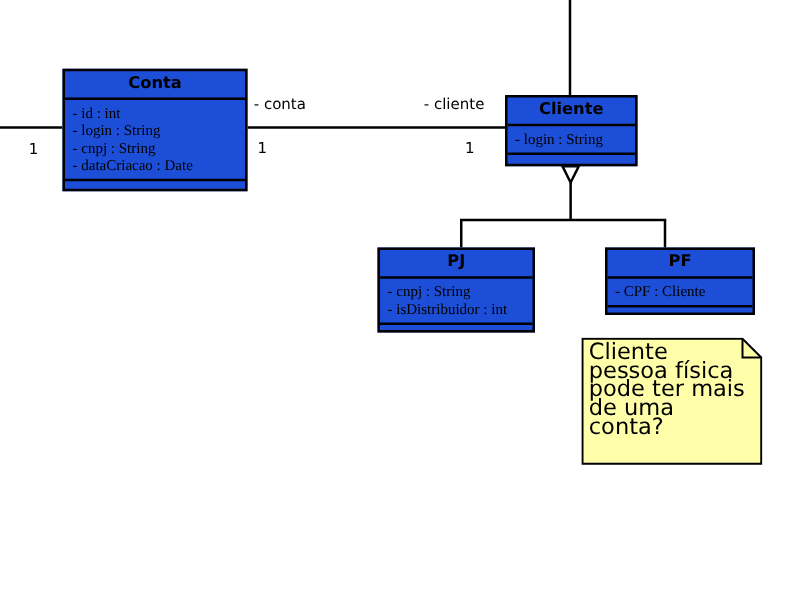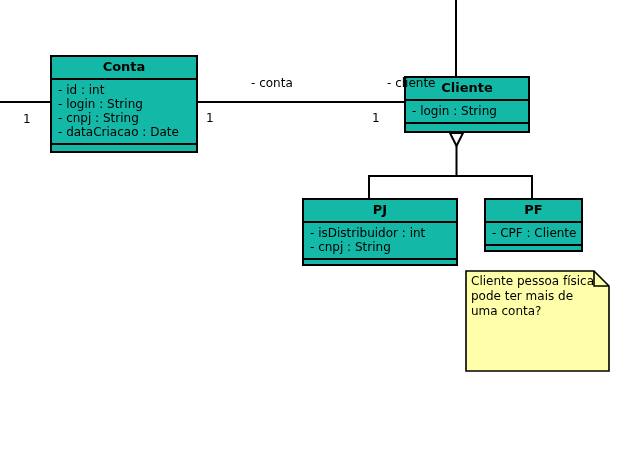--- a/index.html
+++ b/index.html
@@ -26,21 +26,21 @@
     position: absolute;
     left: 0; top: 0;
     width: 637px;
     height: 473px;
     pointer-events: none;
   }
 
   
   .uml-class {
     position: absolute;
-    background: #14b8a6;
+    background: #1d4ed8;
     border: 2px solid #000000;
     box-sizing: border-box;
     z-index: 5;
   }
   .uml-class .cls-name {
     text-align: center;
     font-weight: bold;
     font-size: 13px;
     color: #000;
     padding: 3px 4px 4px 4px;
@@ -48,20 +48,21 @@
     white-space: nowrap;
   }
   .uml-class .cls-sep {
     border-top: 2px solid #000000;
     height: 0;
     font-size: 0;
     line-height: 0;
   }
   .uml-class .cls-attrs {
     padding: 3px 5px 4px 6px;
+    font-family: Liberation Serif, serif;
   }
   .uml-class .cls-attrs .attr {
     font-size: 12px;
     color: #000;
     line-height: 14px;
     white-space: nowrap;
   }
   .uml-class .cls-ops {
     min-height: 12px;
   }
@@ -75,34 +76,33 @@
     position: absolute;
     left: 0; top: 0;
     width: 100%;
     height: 100%;
   }
   .uml-note .note-text {
     position: absolute;
     left: 6px;
     top: 4px;
     width: 132px;
-    font-size: 12px;
+    font-size: 18px;
     line-height: 15px;
     color: #000;
     z-index: 2;
   }
 
   
   .edge-label {
     position: absolute;
     font-size: 12px;
     color: #000;
     white-space: nowrap;
     z-index: 6;
-    margin-left: 48px;
   }
   .mult-label {
     position: absolute;
     font-size: 12px;
     color: #000;
     white-space: nowrap;
     z-index: 6;
   }
 </style>
 </head>
@@ -134,42 +134,42 @@
     <div class="cls-attrs">
       <div class="attr">- id : int</div>
       <div class="attr">- login : String</div>
       <div class="attr">- cnpj : String</div>
       <div class="attr">- dataCriacao : Date</div>
     </div>
     <div class="cls-sep"></div>
     <div class="cls-ops"></div>
   </div>
 
-  <div class="uml-class" id="class-cliente" style="left:404px; top:76px; width:126px; height:57px;">
+  <div class="uml-class" id="class-cliente" style="left:404px; top:76px; width:106px; height:57px;">
     <div class="cls-name">Cliente</div>
     <div class="cls-sep"></div>
     <div class="cls-attrs">
       <div class="attr">- login : String</div>
     </div>
     <div class="cls-sep"></div>
     <div class="cls-ops"></div>
   </div>
 
-  <div class="uml-class" id="class-pj" style="left:302px; top:198px; width:156px; height:68px;">
+  <div class="uml-class" id="class-pj" style="left:302px; top:198px; width:126px; height:68px;">
     <div class="cls-name">PJ</div>
     <div class="cls-sep"></div>
     <div class="cls-attrs">
+      <div class="attr">- cnpj : String</div>
       <div class="attr">- isDistribuidor : int</div>
-      <div class="attr">- cnpj : String</div>
     </div>
     <div class="cls-sep"></div>
     <div class="cls-ops"></div>
   </div>
 
-  <div class="uml-class" id="class-pf" style="left:484px; top:198px; width:99px; height:54px;">
+  <div class="uml-class" id="class-pf" style="left:484px; top:198px; width:120px; height:54px;">
     <div class="cls-name">PF</div>
     <div class="cls-sep"></div>
     <div class="cls-attrs">
       <div class="attr">- CPF : Cliente</div>
     </div>
     <div class="cls-sep"></div>
     <div class="cls-ops"></div>
   </div>
 
   <div class="uml-note" id="note-1" style="left:465px; top:270px; width:145px; height:102px;">

